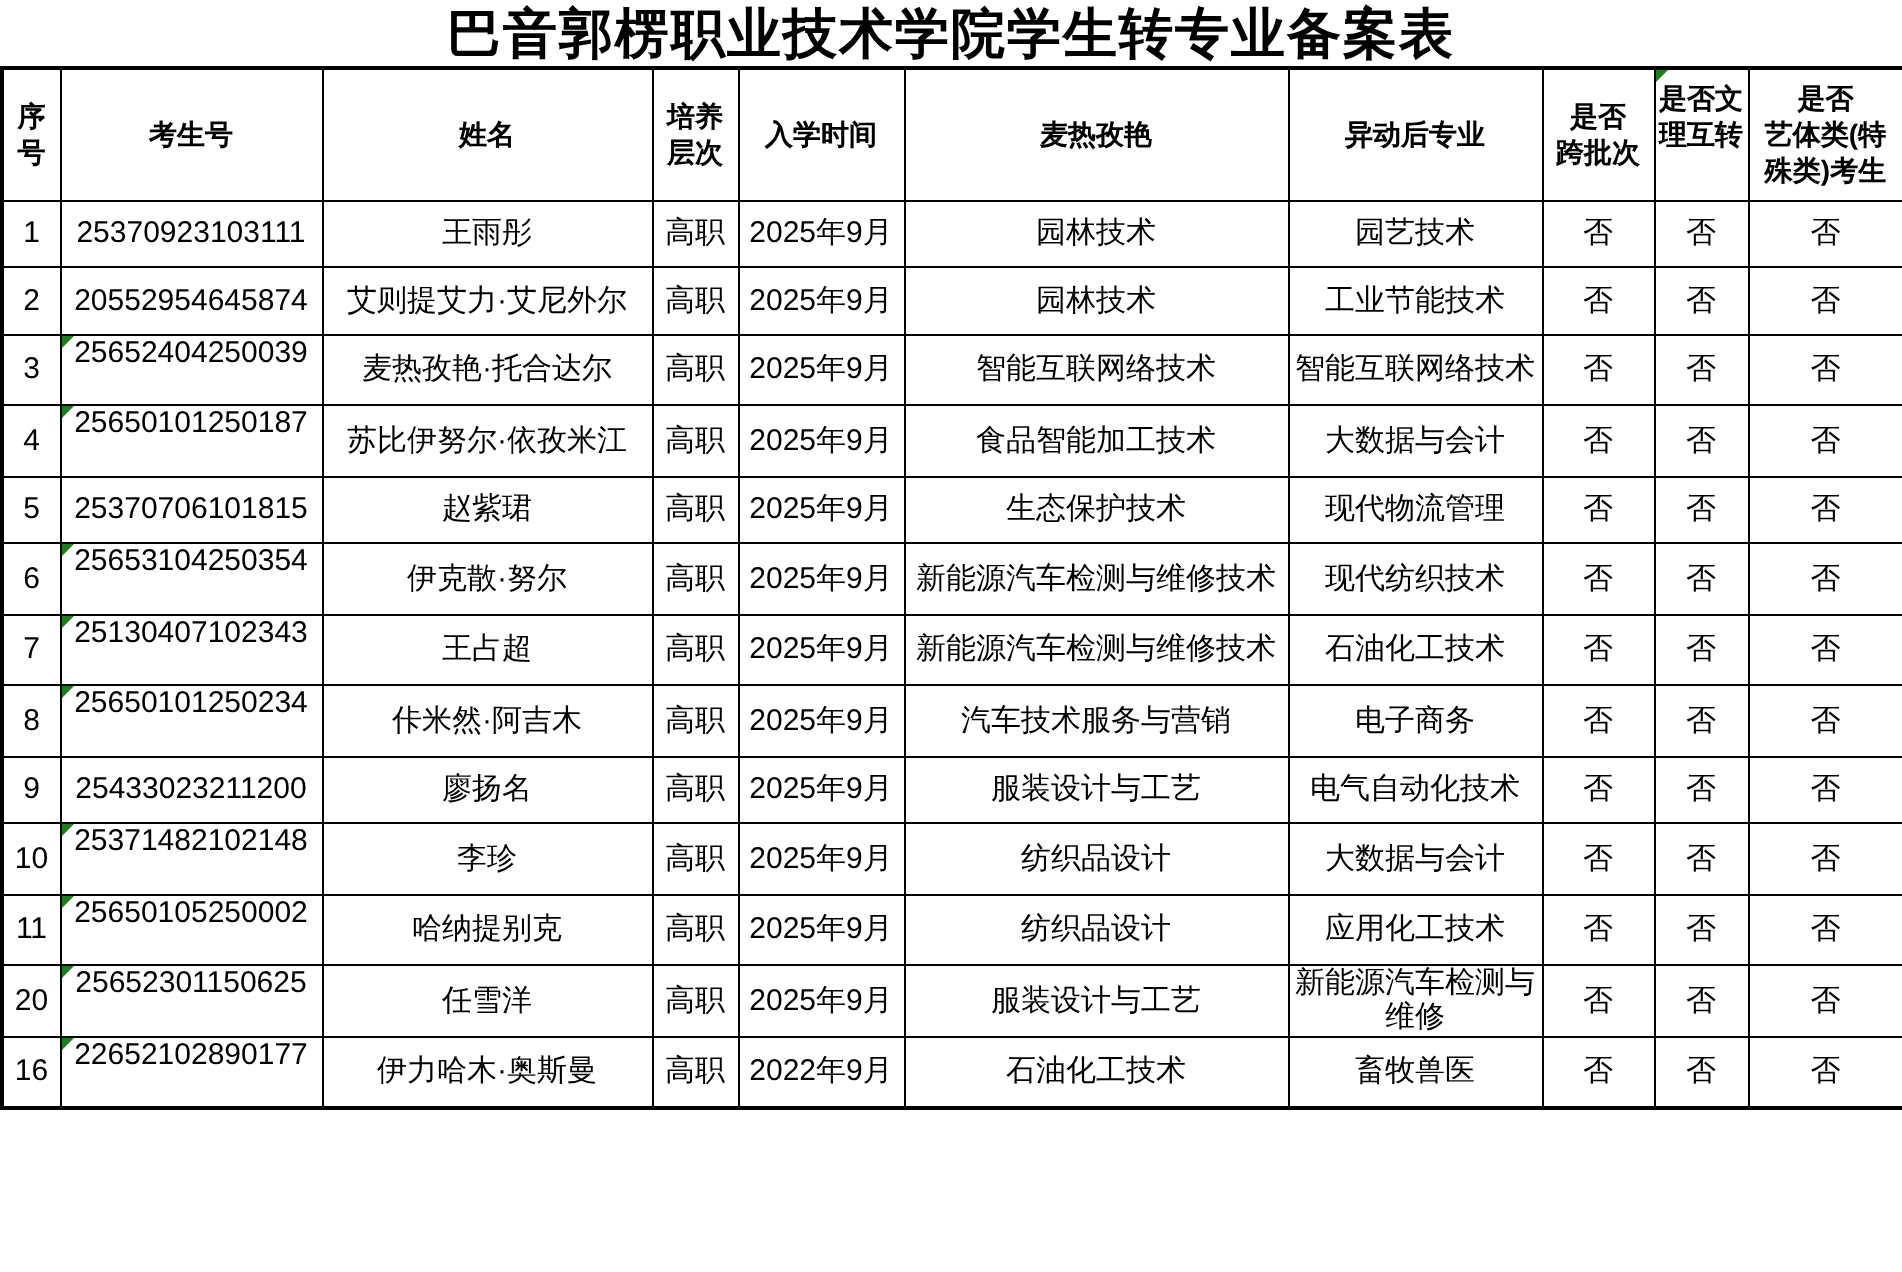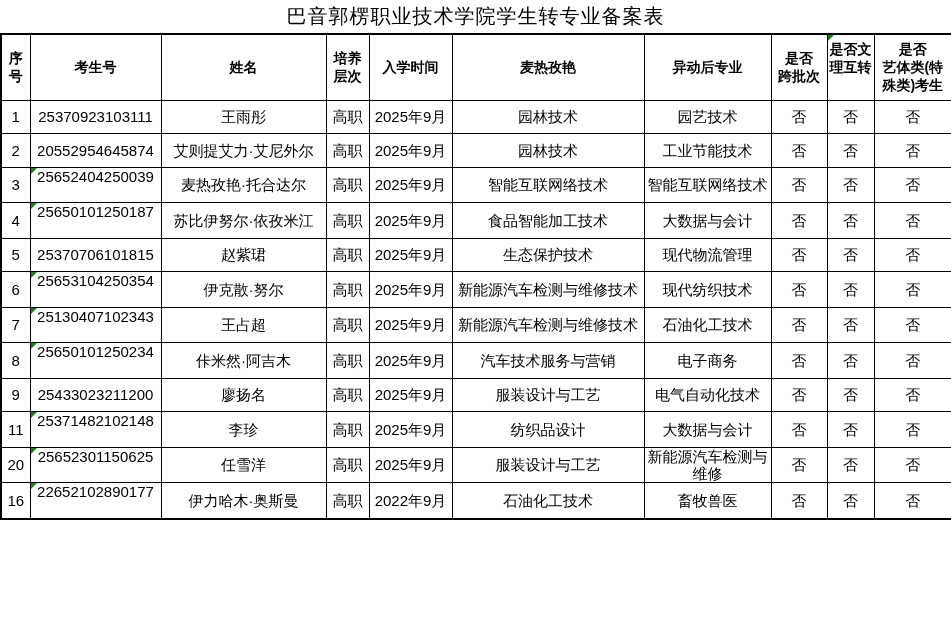--- a/index.html
+++ b/index.html
@@ -4,21 +4,21 @@
 <style>
   html,body{margin:0;padding:0;background:#fff;}
   body{
     width:951px;height:636px;overflow:hidden;
     font-family:"Liberation Sans","DejaVu Sans",sans-serif;
     color:#000;
   }
   .sheet{width:951px;}
   .title-bar{
     height:33px;display:flex;align-items:center;justify-content:center;
-    font-size:20px;font-weight:normal;letter-spacing:1px;background:#fff;
+    font-size:27px;font-weight:bold;letter-spacing:1px;background:#fff;
   }
   table{
     border-collapse:collapse;table-layout:fixed;width:951px;
     border:2px solid #000;
   }
   th,td{
     border:1px solid #000;
     text-align:center;vertical-align:middle;
     padding:0 2px;
     font-size:15px;line-height:1.15;
@@ -189,29 +189,43 @@
           <td>廖扬名</td>
           <td>高职</td>
           <td>2025年9月</td>
           <td>服装设计与工艺</td>
           <td>电气自动化技术</td>
           <td>否</td>
           <td>否</td>
           <td>否</td>
         </tr>
         <tr>
-          <td>11</td>
+          <td>10</td>
           <td>25371482102148
   <span class="flag" style="border-top-color: rgb(30, 126, 30);"></span>
 </td>
           <td>李珍</td>
           <td>高职</td>
           <td>2025年9月</td>
           <td>纺织品设计</td>
           <td>大数据与会计</td>
+          <td>否</td>
+          <td>否</td>
+          <td>否</td>
+        </tr>
+        <tr>
+          <td>11</td>
+          <td>25650105250002
+  <span class="flag" style="border-top-color: rgb(30, 126, 30);"></span>
+</td>
+          <td>哈纳提别克</td>
+          <td>高职</td>
+          <td>2025年9月</td>
+          <td>纺织品设计</td>
+          <td>应用化工技术</td>
           <td>否</td>
           <td>否</td>
           <td>否</td>
         </tr>
         <tr>
           <td>20</td>
           <td>25652301150625
   <span class="flag" style="border-top-color: rgb(30, 126, 30);"></span>
 </td>
           <td>任雪洋</td>

